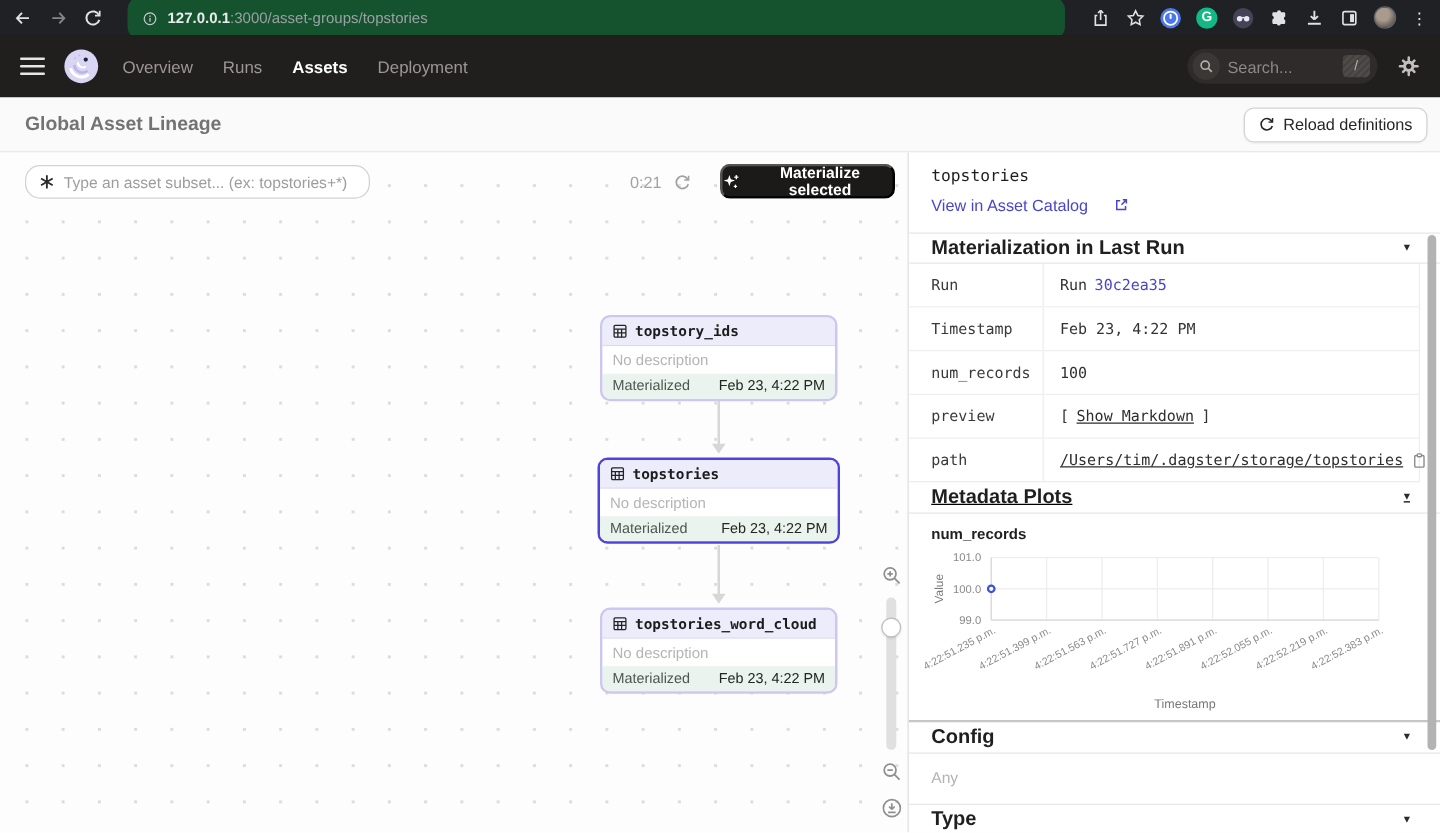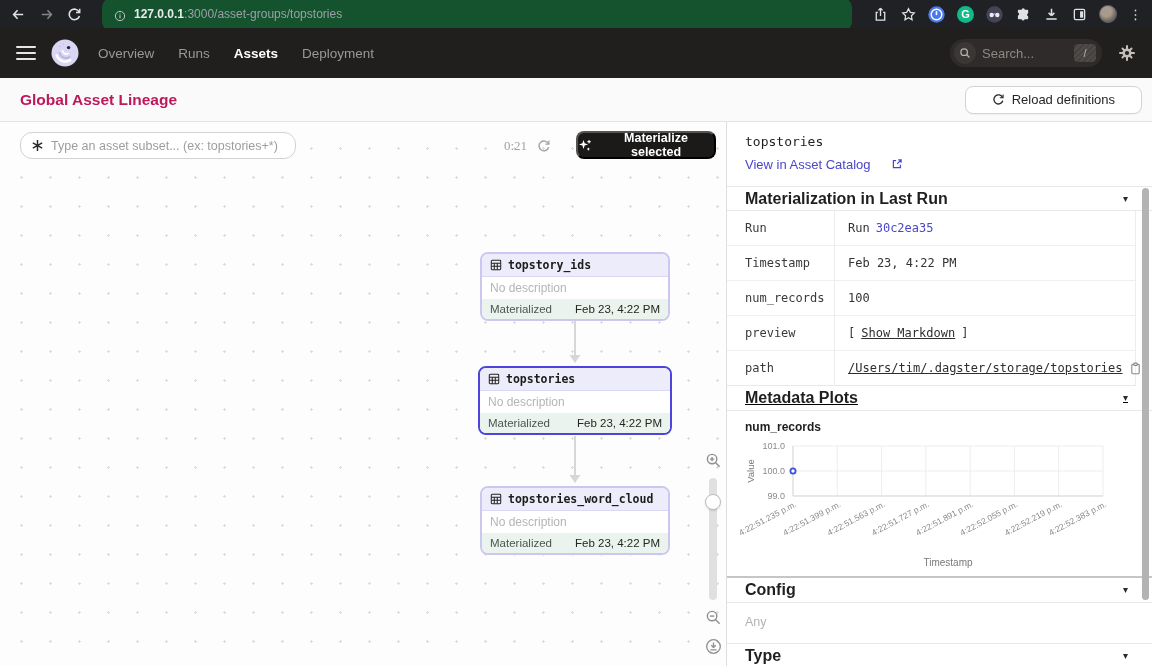--- a/index.html
+++ b/index.html
@@ -40,35 +40,35 @@
   .search-pill input { background:transparent; border:0; outline:0; color:#b7b3af; font-size:13px; width:80px; font-family:"Liberation Sans",sans-serif; }
   .search-pill input::placeholder { color:#8c8985; }
   .slash-badge { margin-left:auto; width:22px; height:18px; border-radius:4px; background:#45413f;
     color:#b9b5b1; font-size:11px; display:flex; align-items:center; justify-content:center;
     background-image:repeating-linear-gradient(135deg, rgba(255,255,255,.05) 0 2px, transparent 2px 4px); }
   .gear { width:18px; height:18px; cursor:pointer; }
 
   
   .page-header { position:absolute; left:0; top:78px; width:1152px; height:44px; background:#fafafa;
     border-bottom:1px solid #e4e4e4; display:flex; align-items:center; padding:0 10px 0 20px; }
-  .page-title { font-size:15.5px; font-weight:700; color:#be185d; }
+  .page-title { font-size:15.5px; font-weight:700; color:#737373; }
   .reload-btn { margin-left:auto; height:28px; background:#fff; border:1px solid #d4d4d4; border-radius:8px;
-    display:flex; align-items:center; gap:7px; padding:0 26px; font-size:13px; color:#262626; cursor:pointer;
+    display:flex; align-items:center; gap:7px; padding:0 11px; font-size:13px; color:#262626; cursor:pointer;
     box-shadow:0 1px 1px rgba(0,0,0,.04); }
   .reload-btn svg { width:13px; height:13px; }
 
   
   .graph-pane { position:absolute; left:0; top:122px; width:726px; height:544px; background:#fdfdfd;
     background-image:radial-gradient(circle, #dcdcdc 1.1px, transparent 1.3px); background-size:29px 29px; background-position:7px 12px; overflow:hidden; }
   .filter-input { position:absolute; left:20px; top:10px; width:276px; height:27px; background:#fff;
     border:1px solid #d2d2d2; border-radius:12px; display:flex; align-items:center; padding:0 10px; gap:7px; }
   .filter-input svg { width:13px; height:13px; flex:none; }
   .filter-input input { border:0; outline:0; font-size:12.5px; color:#444; width:100%; font-family:"Liberation Sans",sans-serif; }
   .filter-input input::placeholder { color:#9d9d9d; }
-  .graph-timer { position:absolute; left:504px; top:10px; height:27px; display:flex; align-items:center; gap:10px;font-family:Liberation Serif, serif; }
+  .graph-timer { position:absolute; left:504px; top:10px; height:27px; display:flex; align-items:center; gap:10px; }
   .timer-text { font-size:13px; color:#a2a2a2; }
   .refresh-icon { width:14px; height:14px; color:#a2a2a2; cursor:pointer; }
   .materialize-btn { position:absolute; left:576px; top:9px; width:140px; height:28px; background:#1b1a18;
     border-radius:8px; color:#fff; display:flex; align-items:center; justify-content:center; gap:6px;
     font-size:12.5px; font-weight:600; cursor:pointer; }
   .materialize-btn svg { width:14px; height:14px; flex:none; }
 
   .edges { position:absolute; left:0; top:0; pointer-events:none; }
 
   .asset-node { position:absolute; width:190px; background:#fff; border:2px solid #cbc7f1; border-radius:8px;

